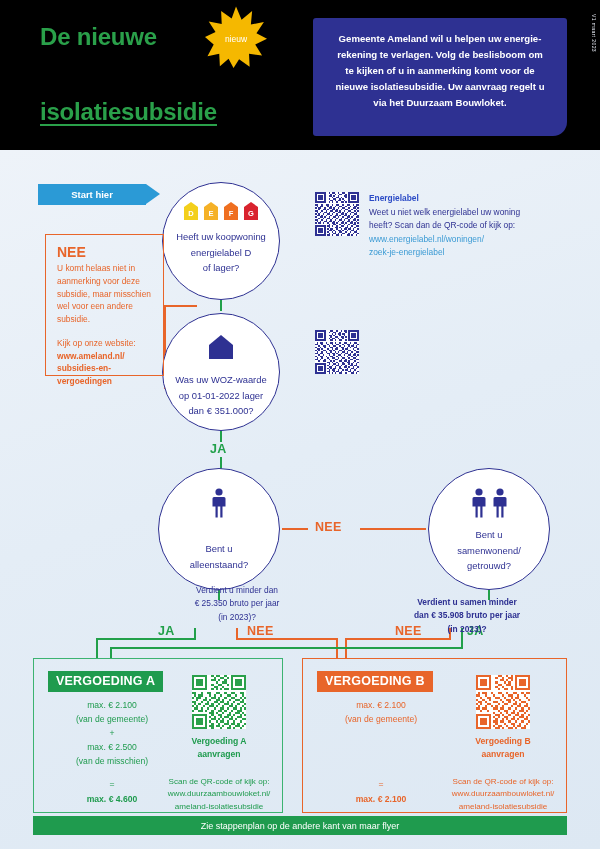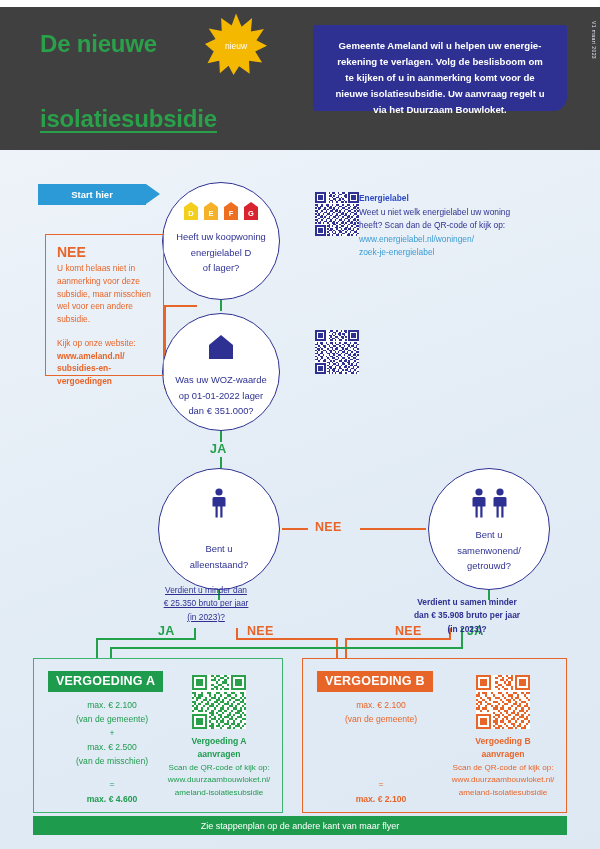--- a/index.html
+++ b/index.html
@@ -6,36 +6,36 @@
   html,body { width:600px; height:849px; }
   body {
     font-family: "Liberation Sans", sans-serif;
     background: #ffffff;
     overflow: hidden;
     position: relative;
   }
   #page { position:absolute; inset:0; width:600px; height:849px; overflow:hidden; background:#fff; }
 
   
-  .hdr-white { position:absolute; left:0; top:7px; width:600px; height:150px; background:#404040; }
+  .hdr-white { position:absolute; left:0; top:0; width:600px; height:150px; background:#000000; }
   .title {
     position:absolute; left:40px; top:22px; width:270px;
     font-size:24px; font-weight:bold; line-height:1.22; color:#2aa04a;
     letter-spacing:-0.2px;
   }
   .title .u { border-bottom:2.5px solid #2aa04a; display:inline-block; line-height:1.05;margin-top:48px; }
   .starburst {
     position:absolute; left:205px; top:6px; width:62px; height:62px;
   }
   .starburst .lbl {
     position:absolute; inset:0; display:flex; align-items:center; justify-content:center;
     font-size:8.5px; color:#ffffff; font-weight:normal; padding-top:4px;
   }
   .bluebox {
-    position:absolute; left:313px; top:18px; width:254px; height:86px;
+    position:absolute; left:313px; top:18px; width:254px; height:118px;
     background:#2e3192; border-radius:3px 3px 14px 3px;
     color:#ffffff; font-size:9.6px; line-height:1.66; font-weight:bold;
     padding:13px 20px 0 20px; text-align:center;
   }
   .edge-code {
     position:absolute; right:3px; top:14px;
     font-size:5px; color:#e2e6ef;
     writing-mode:vertical-rl; letter-spacing:0.4px;
   }
 
@@ -106,33 +106,33 @@
     position:absolute; left:45px; top:84px; width:119px; height:142px;
     border:1.1px solid #e8652a; background:transparent;
     padding:9px 11px 0 11px;
   }
   .neebox .h { color:#e8652a; font-size:14px; font-weight:bold; margin-bottom:2px; }
   .neebox .p { color:#e8652a; font-size:8.4px; line-height:1.52; }
   .neebox .p2 { color:#e8652a; font-size:8.4px; line-height:1.52; margin-top:11px; }
   .neebox .p2 b { font-weight:bold; }
 
   
-  .info { position:absolute; display:flex; gap:0; }
+  .info { position:absolute; display:flex; gap:10px; }
   .info .qr { width:44px; height:44px; flex:0 0 44px; }
   .info .txt { color:#2e3192; font-size:8.4px; line-height:1.62; }
   .info .txt .h { font-weight:bold; color:#2b4bc6; }
   .info .txt .lnk { color:#3a9ad4; }
   #info1 { left:315px; top:42px; width:215px; }
   #info2 { left:315px; top:180px; width:215px; }
 
   
   .income {
     position:absolute; color:#2e3192; font-size:8.4px; line-height:1.6; text-align:center;
   }
-  #income1 { left:116px; top:434px; width:180px;text-decoration:underline; }
+  #income1 { left:147px; top:434px; width:180px; }
   #income2 { left:372px; top:446px; width:190px;font-weight:bold; }
 
   
   .vbox { position:absolute; top:508px; height:155px; }
   #vboxA { left:33px; width:250px; border:1.1px solid #3cb371; }
   #vboxB { left:302px; width:265px; border:1.1px solid #e8652a; }
   .vbadge {
     position:absolute; left:14px; top:12px; padding:3px 8px 4px 8px;
     color:#ffffff; font-size:12.5px; font-weight:bold; letter-spacing:0.2px;
   }
@@ -141,21 +141,21 @@
   .vleft { position:absolute; left:8px; top:40px; width:140px; text-align:center; font-size:8.6px; line-height:1.62; }
   #vboxA .vleft { color:#1f9b4e; }
   #vboxB .vleft { color:#e8652a; }
   .vtot { position:absolute; left:8px; top:118px; width:140px; text-align:center; font-size:8.6px; line-height:1.7; }
   #vboxA .vtot { color:#1f9b4e; }
   #vboxB .vtot { color:#e8652a; }
   .vtot b { font-weight:bold; }
   .vright { position:absolute; right:8px; top:16px; width:110px; text-align:center; }
   .vright .qr { width:54px; height:54px; margin:0 auto 6px auto; }
   .vright .cap { font-size:8.6px; font-weight:bold; line-height:1.55; }
-  .vright .scan { font-size:8.1px; line-height:1.55; }
+  .vright .scan { font-size:8.1px; line-height:1.55; margin-top:14px; }
   #vboxA .vright { color:#1f9b4e; }
   #vboxB .vright { color:#e8652a; }
 
   
   .footer {
     position:absolute; left:33px; top:666px; width:534px; height:19px;
     background:#1f9b4e; color:#ffffff; font-size:9px;
     display:flex; align-items:center; justify-content:center;
   }
 </style>

